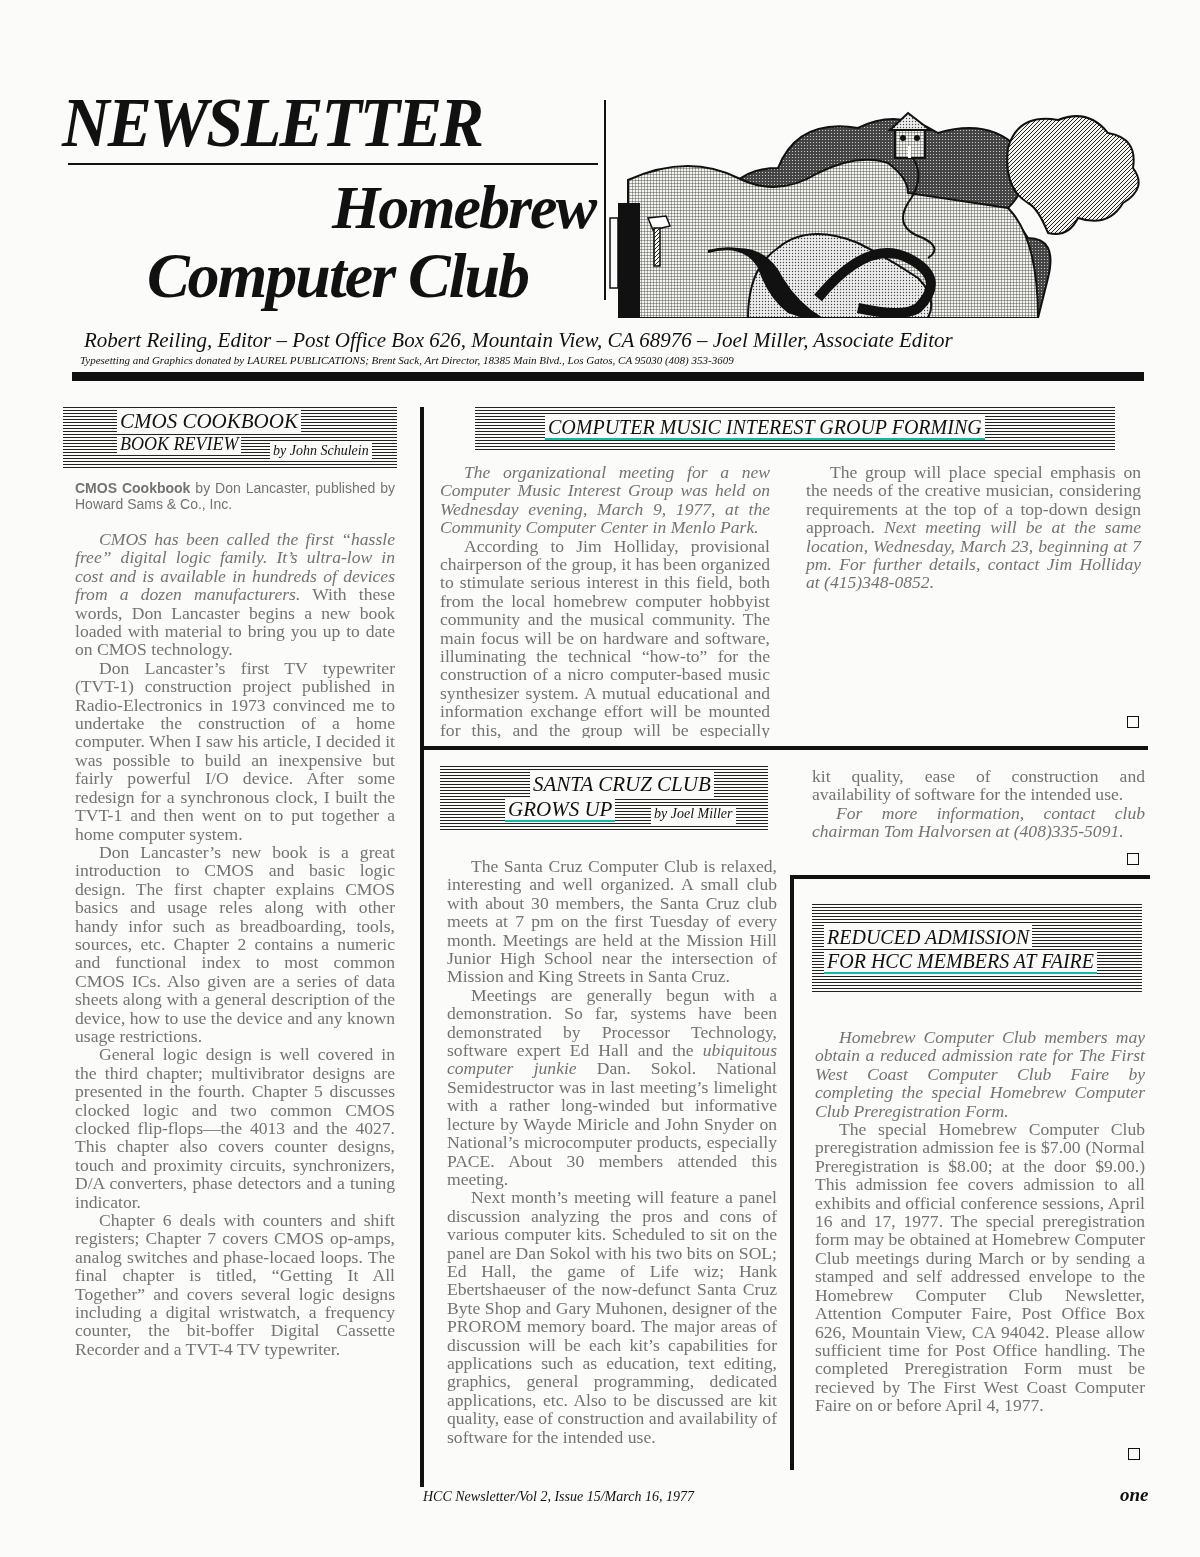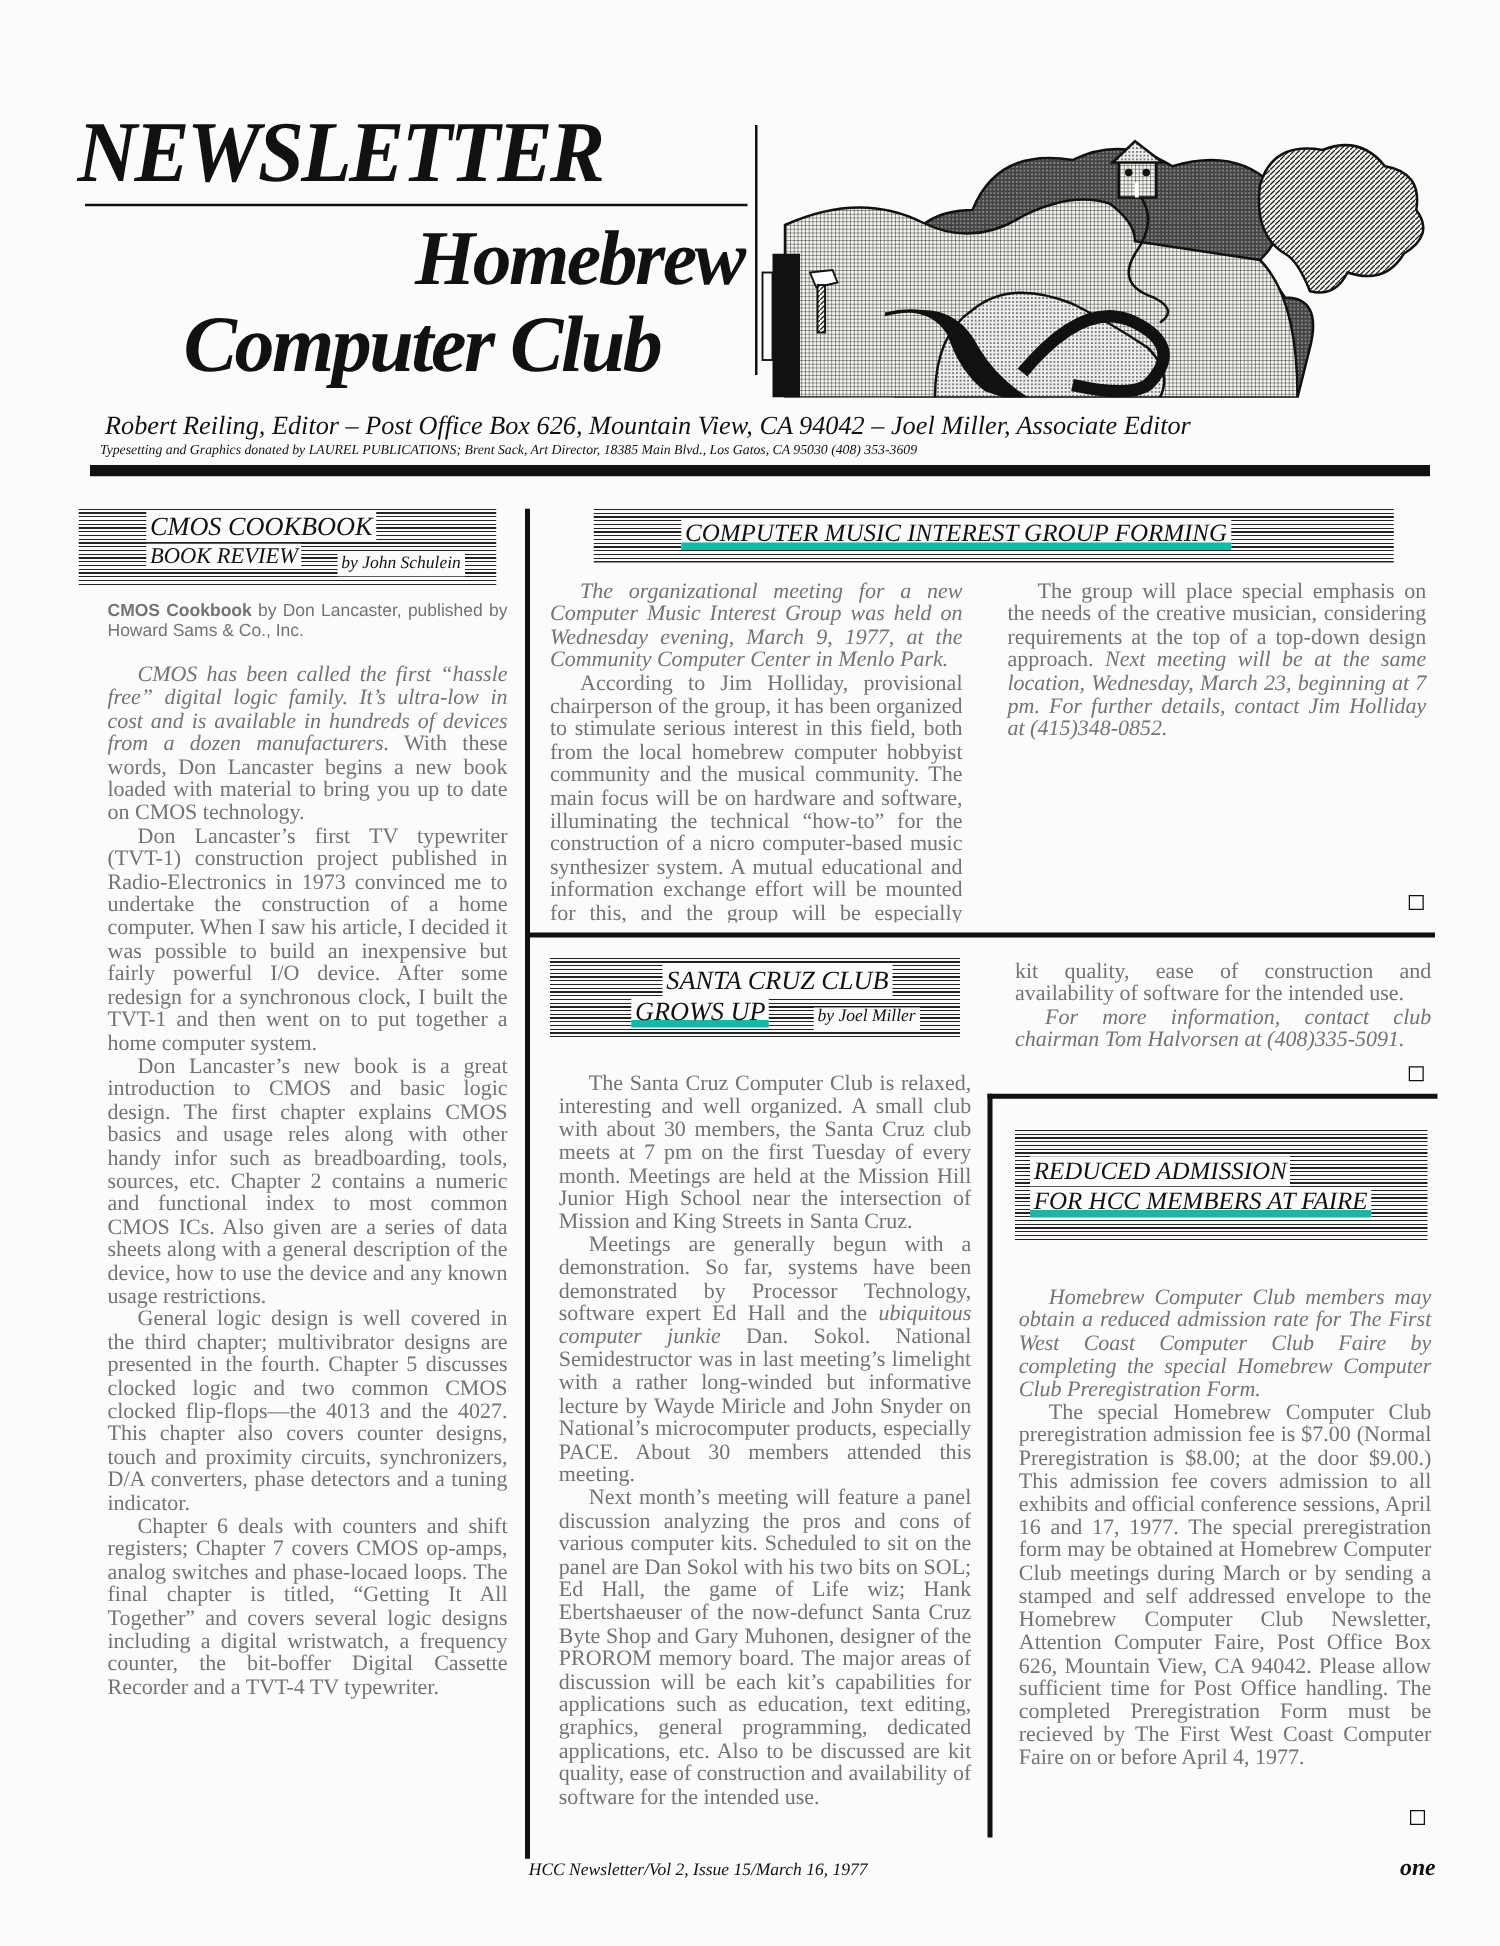--- a/index.html
+++ b/index.html
@@ -44,21 +44,21 @@
   .hrule { background: #111; height: 4px; }
 
   
   .hatch {
     background: repeating-linear-gradient(to bottom, #222 0px, #222 1px, #fbfbf9 1px, #fbfbf9 3px);
   }
   .hd-box {
     background: #fbfbf9; font-family: "Liberation Serif", serif; font-style: italic;
     padding: 0 3px; white-space: nowrap; line-height: 1;
   }
-  .hd-underline { border-bottom: 6px solid #14b8a6; }
+  .hd-underline { border-bottom: 2px solid #14b8a6; }
 
   
   .col {
     font-family: "Liberation Serif", serif; font-size: 17.6px; line-height: 18.4px;
     text-align: justify; color: #737373;
   }
   .col p { text-indent: 24px; }
   .col p.noindent { text-indent: 0; }
   .col em { font-style: italic; }
   .intro-sans {
@@ -131,39 +131,39 @@
 
   <rect x="10" y="95" width="22" height="115" fill="#111"></rect>
   <rect x="2" y="110" width="8" height="70" fill="none" stroke="#111" stroke-width="1.5"></rect>
 
   <g>
     <path d="M40 110 L58 108 L62 118 L45 122 Z" fill="#fff" stroke="#111" stroke-width="1.5"></path>
     <rect x="46" y="120" width="6" height="38" fill="url(#diag)" stroke="#111" stroke-width="1.5"></rect>
   </g>
 </svg>
 
-<div class="abs editor-line">Robert Reiling, Editor – Post Office Box 626, Mountain View, CA 94042 – Joel Miller, Associate Editor</div>
+<div class="abs editor-line">Robert Reiling, Editor – Post Office Box 626, Mountain View, CA 68976 – Joel Miller, Associate Editor</div>
 <div class="abs typeset-line">Typesetting and Graphics donated by LAUREL PUBLICATIONS; Brent Sack, Art Director, 18385 Main Blvd., Los Gatos, CA 95030 (408) 353-3609</div>
 <div class="abs thick-rule"></div>
 
 <div class="abs vrule" style="left:420px; top:407px; height:1080px;"></div>
 <div class="abs hrule" style="left:420px; top:746px; width:728px;"></div>
 <div class="abs hrule" style="left:790px; top:875px; width:360px;"></div>
 <div class="abs vrule" style="left:790px; top:875px; height:595px;"></div>
 
 <div class="abs hatch" style="left:63px; top:407px; width:334px; height:62px;"></div>
 <div class="abs hd-box" style="left:117px; top:409px; font-size:21px; height:24px; padding-top:2px;">
   <span>CMOS COOKBOOK</span>
 </div>
 <div class="abs hd-box" style="left:117px; top:435px; font-size:18px; height:20px;">
   <span>BOOK REVIEW</span>
 </div>
 <div class="abs hd-box" style="left:270px; top:443px; font-size:14px; height:18px; padding-top:1px;">by John Schulein</div>
 
-<div class="abs col" style="left:75px; top:480px; width:320px;margin-left:11px;">
+<div class="abs col" style="left:75px; top:480px; width:320px;">
   <p class="noindent intro-sans"><b>CMOS Cookbook</b><span> by Don Lancaster, published by Howard Sams &amp; Co., Inc.</span></p>
   <p style="margin-top:18px;"><em>CMOS has been called the first “hassle free” digital logic family. It’s ultra-low in cost and is available in hundreds of devices from a dozen manufacturers.</em><span> With these words, Don Lancaster begins a new book loaded with material to bring you up to date on CMOS technology.</span></p>
   <p>Don Lancaster’s first TV typewriter (TVT-1) construction project published in Radio-Electronics in 1973 convinced me to undertake the construction of a home computer. When I saw his article, I decided it was possible to build an inexpensive but fairly powerful I/O device. After some redesign for a synchronous clock, I built the TVT-1 and then went on to put together a home computer system.</p>
   <p>Don Lancaster’s new book is a great introduction to CMOS and basic logic design. The first chapter explains CMOS basics and usage reles along with other handy infor such as breadboarding, tools, sources, etc. Chapter 2 contains a numeric and functional index to most common CMOS ICs. Also given are a series of data sheets along with a general description of the device, how to use the device and any known usage restrictions.</p>
   <p>General logic design is well covered in the third chapter; multivibrator designs are presented in the fourth. Chapter 5 discusses clocked logic and two common CMOS clocked flip-flops—the 4013 and the 4027. This chapter also covers counter designs, touch and proximity circuits, synchronizers, D/A converters, phase detectors and a tuning indicator.</p>
   <p>Chapter 6 deals with counters and shift registers; Chapter 7 covers CMOS op-amps, analog switches and phase-locaed loops. The final chapter is titled, “Getting It All Together” and covers several logic designs including a digital wristwatch, a frequency counter, the bit-boffer Digital Cassette Recorder and a TVT-4 TV typewriter.</p>
 </div>
 
 <div class="abs hatch" style="left:475px; top:407px; width:640px; height:43px;"></div>
 <div class="abs hd-box hd-underline" style="left:545px; top:416px; font-size:20px; height:24px; padding-top:1px;">COMPUTER MUSIC INTEREST GROUP FORMING</div>

